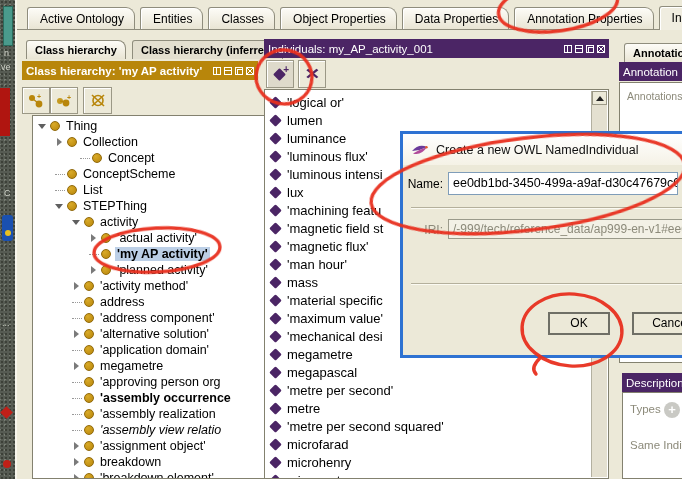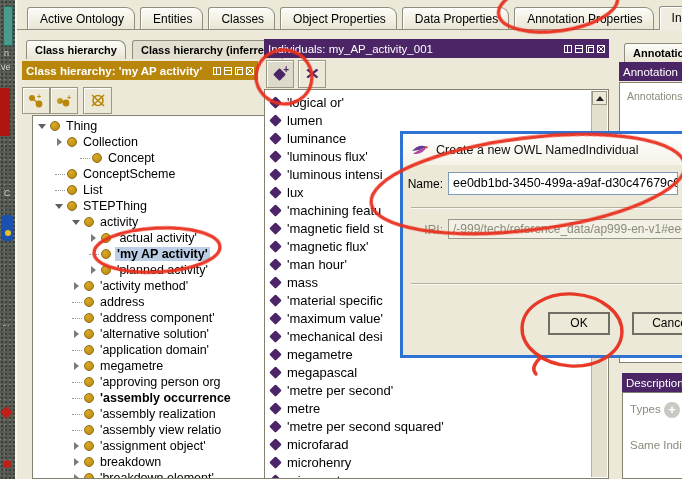--- a/index.html
+++ b/index.html
@@ -245,21 +245,21 @@
         <div class="trow expand-leaf" style="padding-left: 37px; font-weight: bold;">
           <span class="tw"></span>
           <span class="cdot"></span>
           <span class="tlbl">'assembly occurrence</span>
         </div>
         <div class="trow expand-leaf" style="padding-left: 37px; text-align: right;">
           <span class="tw"></span>
           <span class="cdot"></span>
           <span class="tlbl">'assembly realization</span>
         </div>
-        <div class="trow expand-leaf" style="padding-left: 37px;">
+        <div class="trow expand-leaf" style="padding-left: 37px; font-style: italic;">
           <span class="tw"></span>
           <span class="cdot"></span>
           <span class="tlbl">'assembly view relatio</span>
         </div>
         <div class="trow expand-closed" style="padding-left: 37px; text-align: right;">
           <span class="tw"></span>
           <span class="cdot"></span>
           <span class="tlbl">'assignment object'</span>
         </div>
         <div class="trow expand-closed" style="padding-left: 37px;">

